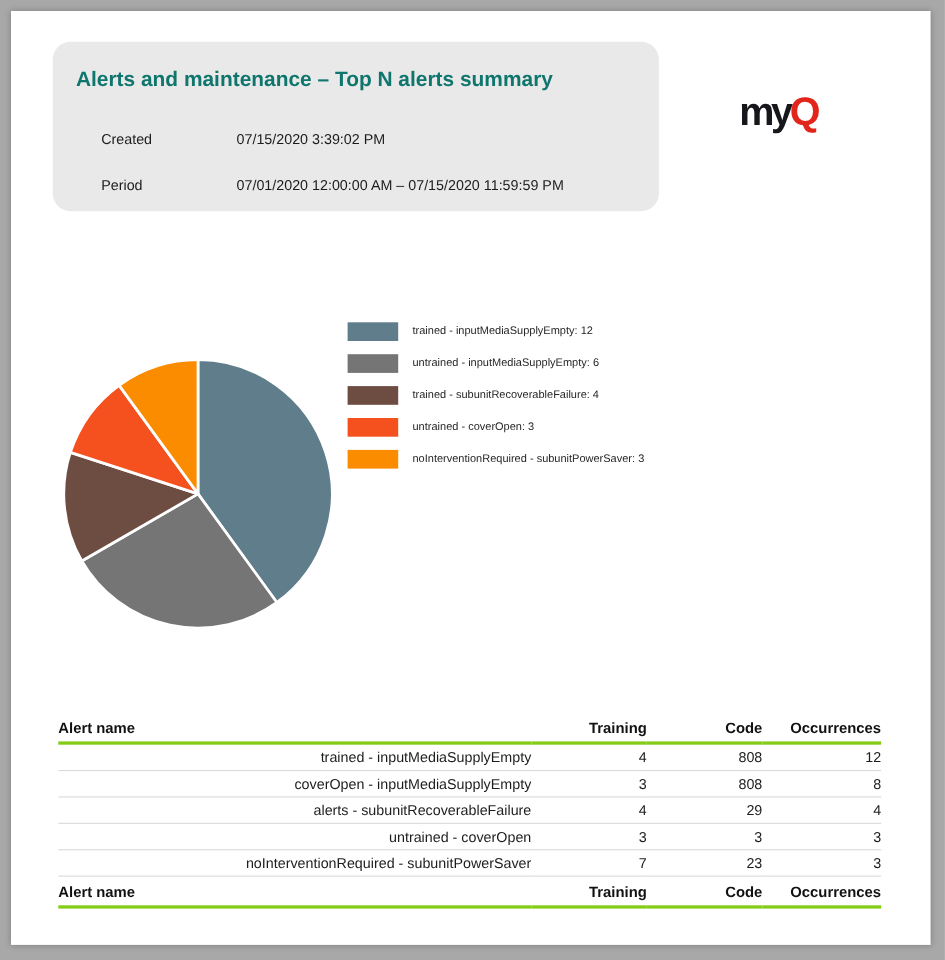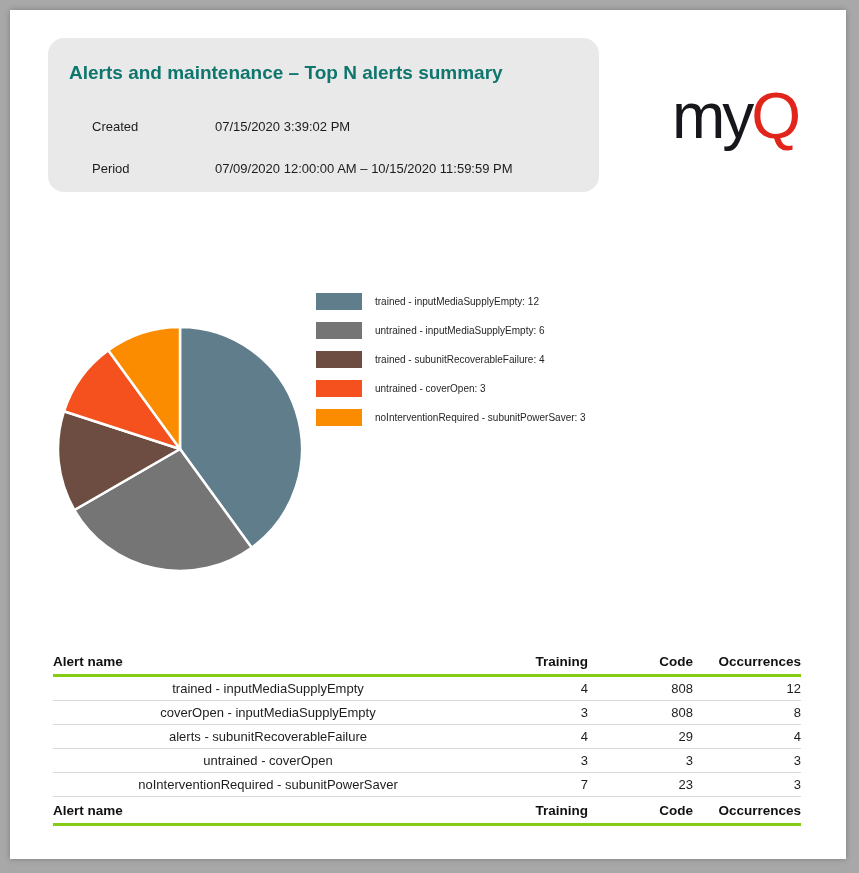--- a/index.html
+++ b/index.html
@@ -28,21 +28,21 @@
     font-size:19px; font-weight:bold; color:#0f766e;
     white-space:nowrap;
   }
   .meta-row { position:absolute; left:21px; font-size:13px; color:#1c1c1c; white-space:nowrap;margin-left:23px; }
   .meta-row.created { top:81px; }
   .meta-row.period  { top:123px; }
   .meta-label { display:inline-block; width:123px; }
   
   .logo {
     position:absolute; left:662px; top:74px;
-    font-size:64px; font-weight:normal; line-height:1;
+    font-size:36px; font-weight:bold; line-height:1;
     letter-spacing:-3px; color:#17171b;
     white-space:nowrap;
   }
   .logo .q { color:#e1251b; }
   
   .pie-wrap { position:absolute; left:44px; top:313px; width:252px; height:252px; }
   .pie-wrap svg { width:252px; height:252px; display:block; }
   
   .legend { position:absolute; left:306px; top:277px; }
   .legend-item { display:flex; align-items:center; height:29px; }
@@ -62,38 +62,38 @@
     border-bottom:3px solid #84cc16;
     white-space:nowrap;
   }
   .alerts-table th.col-name { text-align:left; }
   .alerts-table td {
     padding:4px 0;
     border-bottom:1px solid #dadada;
     text-align:right;
     white-space:nowrap; overflow:hidden;
   }
-  .alerts-table td.cell-name { text-align:center; }
+  .alerts-table td.cell-name { text-align:right; }
   .alerts-table col.c-name { width:430px; }
   .alerts-table col.c-training { width:105px; }
   .alerts-table col.c-code { width:105px; }
   .alerts-table col.c-occ { width:108px; }
 </style>
 </head>
 <body style="background: rgb(168, 168, 168);">
 
 <div class="page">
 
   <div class="header-box" style="background: rgb(233, 233, 233);">
     <div class="report-title">Alerts and maintenance – Top N alerts summary</div>
     <div class="meta-row created">
       <span class="meta-label">Created</span><span class="meta-value">07/15/2020 3:39:02 PM</span>
     </div>
     <div class="meta-row period">
-      <span class="meta-label">Period</span><span class="meta-value">07/09/2020 12:00:00 AM – 10/15/2020 11:59:59 PM</span>
+      <span class="meta-label">Period</span><span class="meta-value">07/01/2020 12:00:00 AM – 07/15/2020 11:59:59 PM</span>
     </div>
   </div>
 
   <div class="logo" style="color: rgb(23, 23, 27);"><span>my</span><span class="q" style="color: rgb(225, 37, 27);">Q</span></div>
 
   <div class="pie-wrap">
     <svg id="pie-svg" viewBox="0 0 252 252">
         <path d="M 126 126 L 126.00 4.00 A 122 122 0 0 1 197.71 224.70 Z" fill="#607d8b" stroke="#ffffff" stroke-width="2.5" stroke-linejoin="round"></path>
         <path d="M 126 126 L 197.71 224.70 A 122 122 0 0 1 20.34 187.00 Z" fill="#757575" stroke="#ffffff" stroke-width="2.5" stroke-linejoin="round"></path>
         <path d="M 126 126 L 20.34 187.00 A 122 122 0 0 1 9.97 88.30 Z" fill="#6d4c41" stroke="#ffffff" stroke-width="2.5" stroke-linejoin="round"></path>

